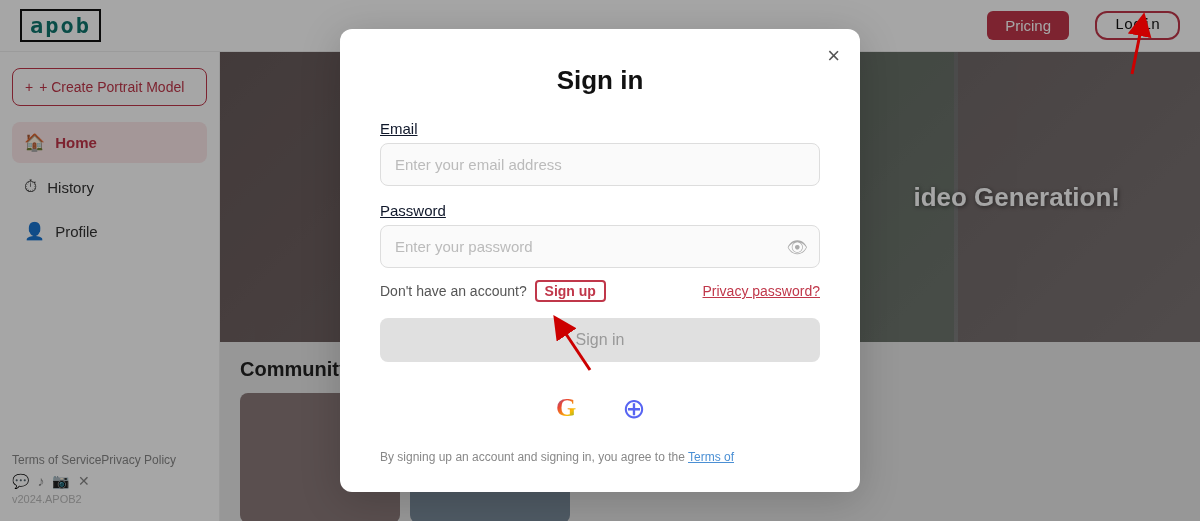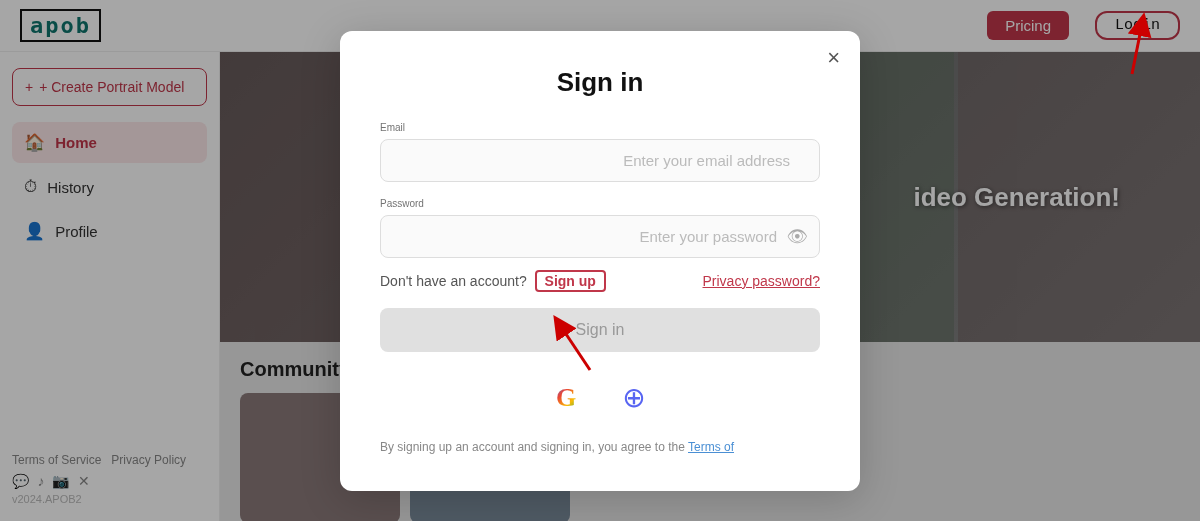--- a/index.html
+++ b/index.html
@@ -41,21 +41,21 @@
       display: flex; align-items: center; gap: 6px; font-weight: 500;
     }
     .sidebar-item {
       display: flex; align-items: center; gap: 10px;
       padding: 10px 12px; border-radius: 8px; font-size: 15px;
       cursor: pointer; color: #333;
     }
     .sidebar-item.active { background: #fce8ea; color: #c0374a; font-weight: 600; }
     .sidebar-item .icon { font-size: 17px; }
     .sidebar-bottom { font-size: 12px; color: #888; }
-    .sidebar-links { display: flex; gap: 10px; margin-bottom: 6px; flex-wrap: wrap; }
+    .sidebar-links { display: flex; margin-bottom: 6px; flex-wrap: wrap; }
     .sidebar-links a { color: #888; text-decoration: none; font-size: 12px; }
     .sidebar-social { display: flex; gap: 8px; margin-bottom: 4px; font-size: 14px; }
     .sidebar-version { font-size: 11px; color: #bbb; }
 
     
     .main-content {
       position: absolute; top: 52px; left: 220px; right: 0; bottom: 0;
       background: #e8e8e8; overflow: hidden; z-index: 1;
     }
     .hero-banner {
@@ -96,25 +96,25 @@
     }
     .modal-close {
       position: absolute; top: 16px; right: 20px; font-size: 22px;
       cursor: pointer; color: #555; background: none; border: none;
       line-height: 1;
     }
     .modal-title {
       text-align: center; font-size: 26px; font-weight: 700; color: #111;
       margin-bottom: 24px;
     }
-    .form-label { font-size: 10px; color: #737373; font-weight: 500; margin-bottom: 6px; display: block; }
+    .form-label { font-size: 15px; color: #0f172a; font-weight: 500; margin-bottom: 6px; display: block; text-decoration: underline; }
     .form-input {
-      width: 100%; padding: 12px 29px; border: 1.5px solid #ddd;
+      width: 100%; padding: 12px 14px; border: 1.5px solid #ddd;
       border-radius: 8px; font-size: 15px; color: #15803d; background: #fafafa;
-      outline: none; margin-bottom: 16px; text-align: right;
+      outline: none; margin-bottom: 16px;
     }
     .form-input::placeholder { color: #bbb; }
     .password-wrapper { position: relative; margin-bottom: 12px; }
     .password-wrapper .form-input { margin-bottom: 0; padding-right: 42px; }
     .eye-icon {
       position: absolute; right: 12px; top: 50%; transform: translateY(-50%);
       font-size: 17px; color: #aaa; cursor: pointer;
     }
     .form-row {
       display: flex; align-items: center; justify-content: space-between;

